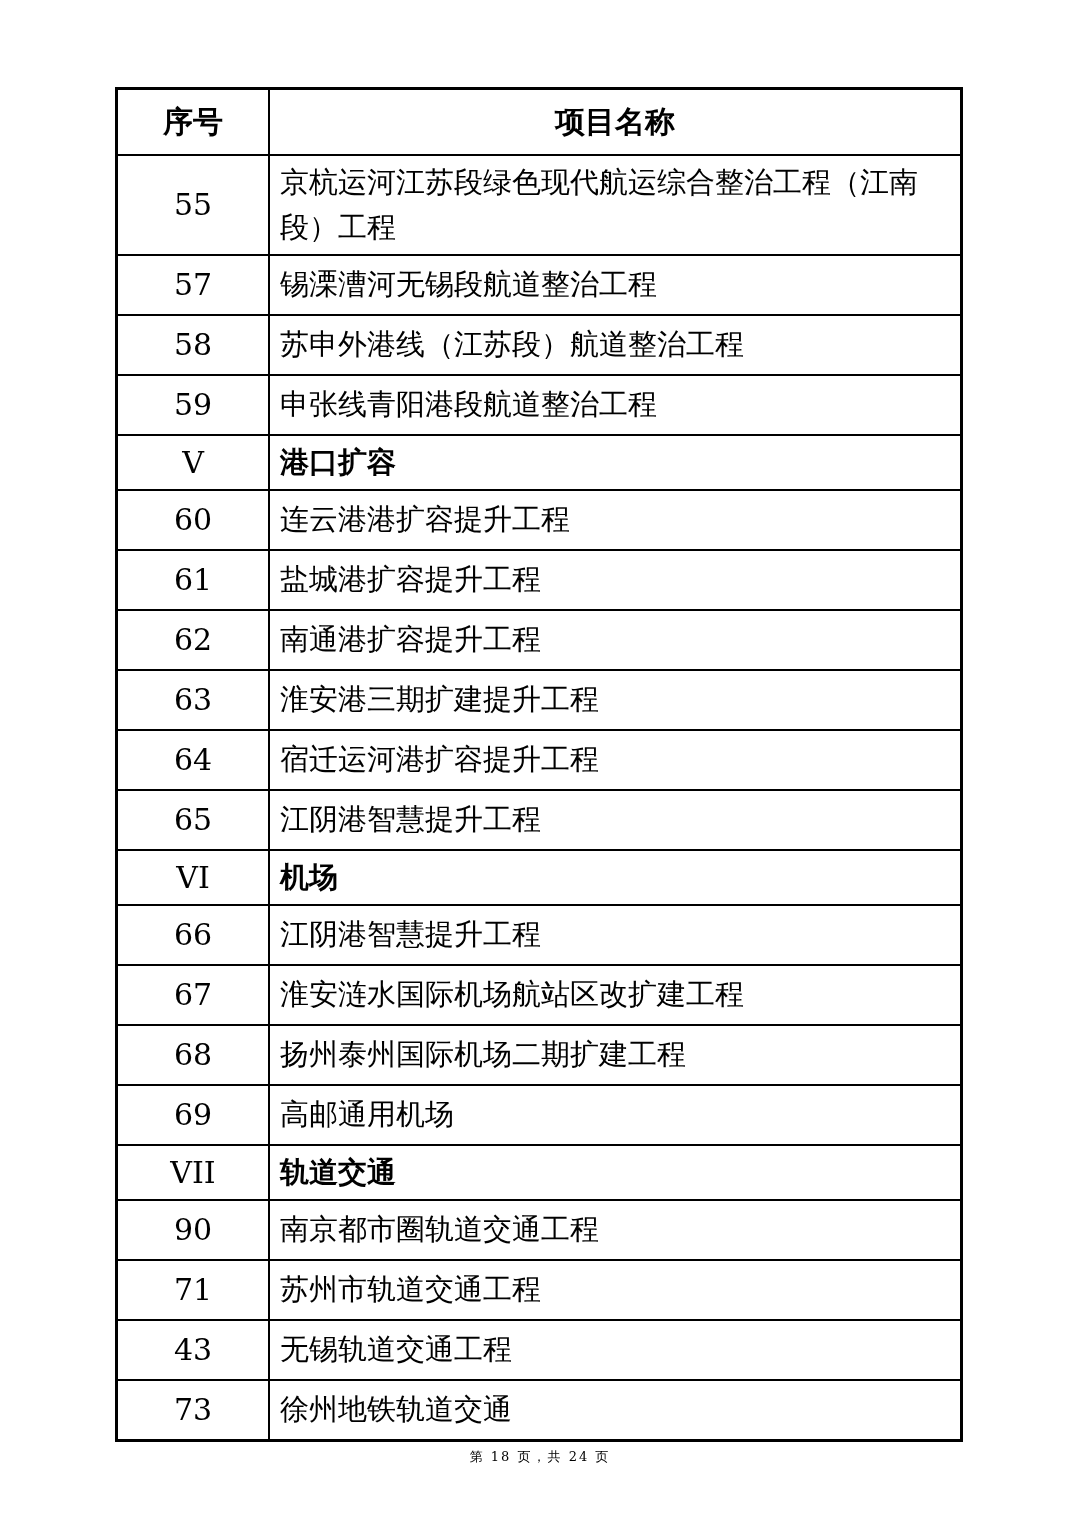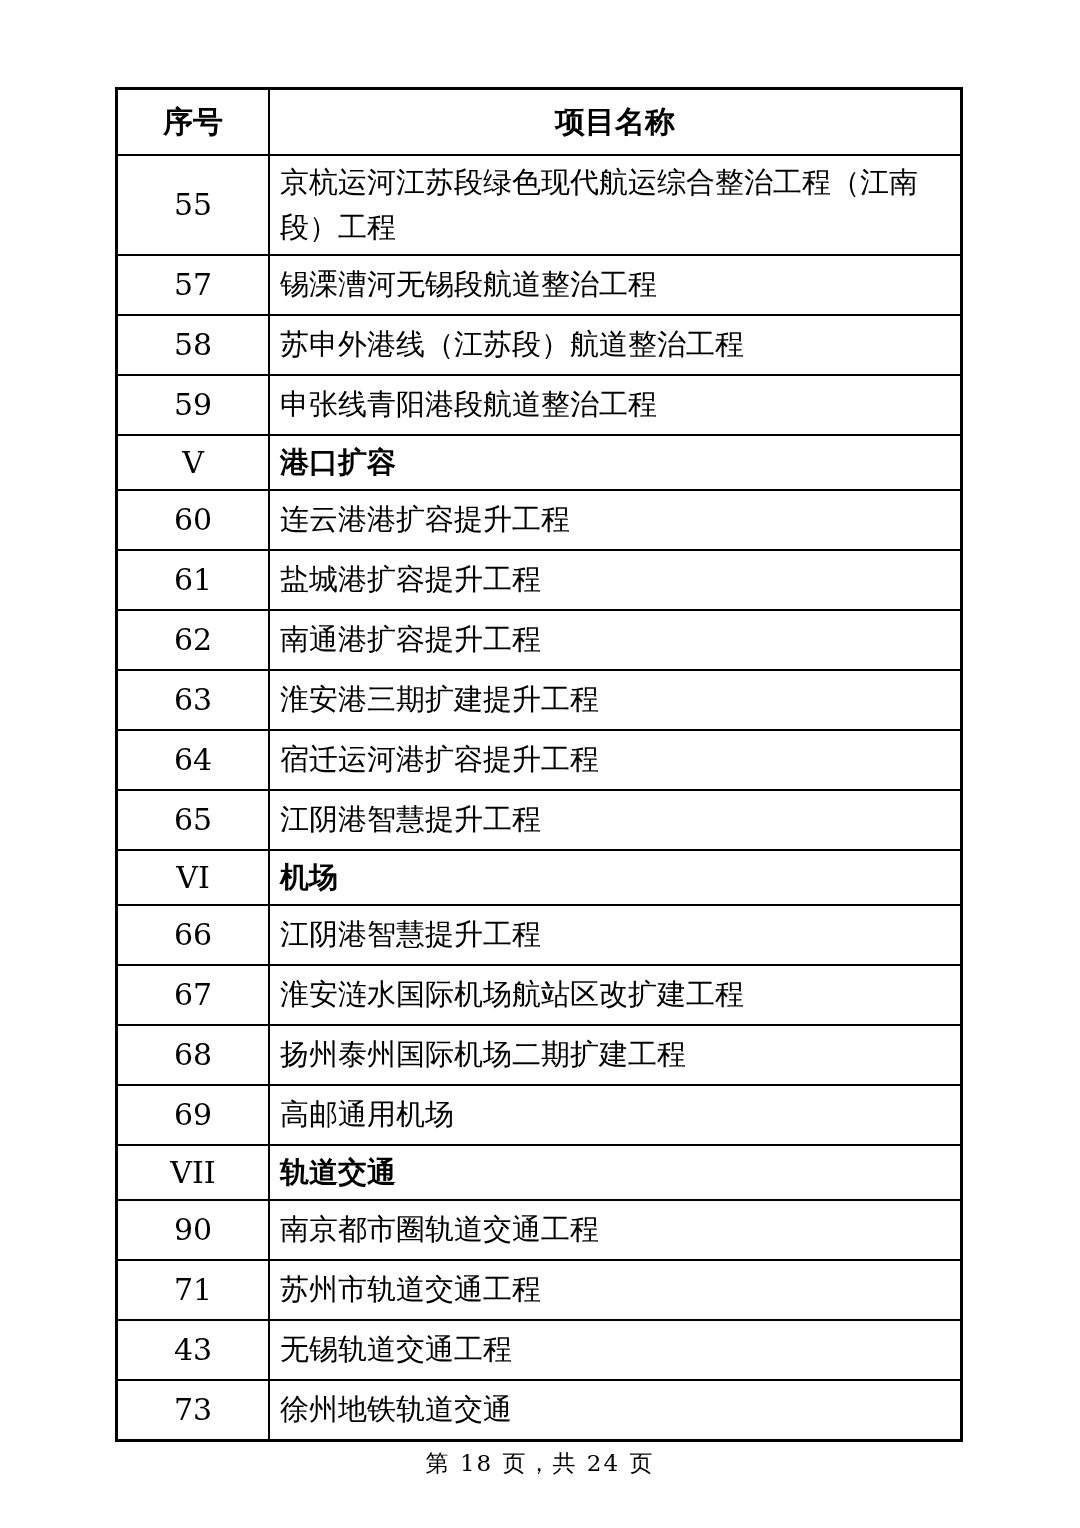--- a/index.html
+++ b/index.html
@@ -49,21 +49,21 @@
   }
   tr.row-item td { height: 50px; }
   tr.row-section td { height: 43px; }
   tr.row-section td.name-cell { font-weight: bold; }
   .footer {
     position: absolute;
     left: 0;
     top: 1448px;
     width: 100%;
     text-align: center;
-    font-size: 23px;
+    font-size: 13px;
     letter-spacing: 2px;
   }
 </style>
 </head>
 <body>
 
 <div class="page">
   <table class="project-table">
     <thead>
       <tr>

